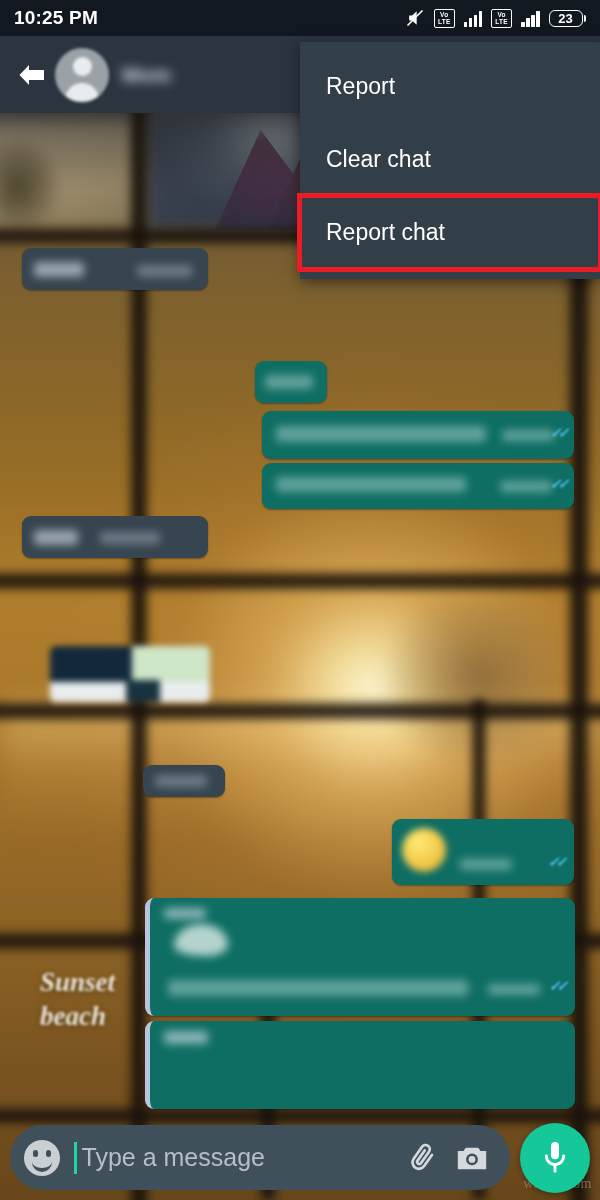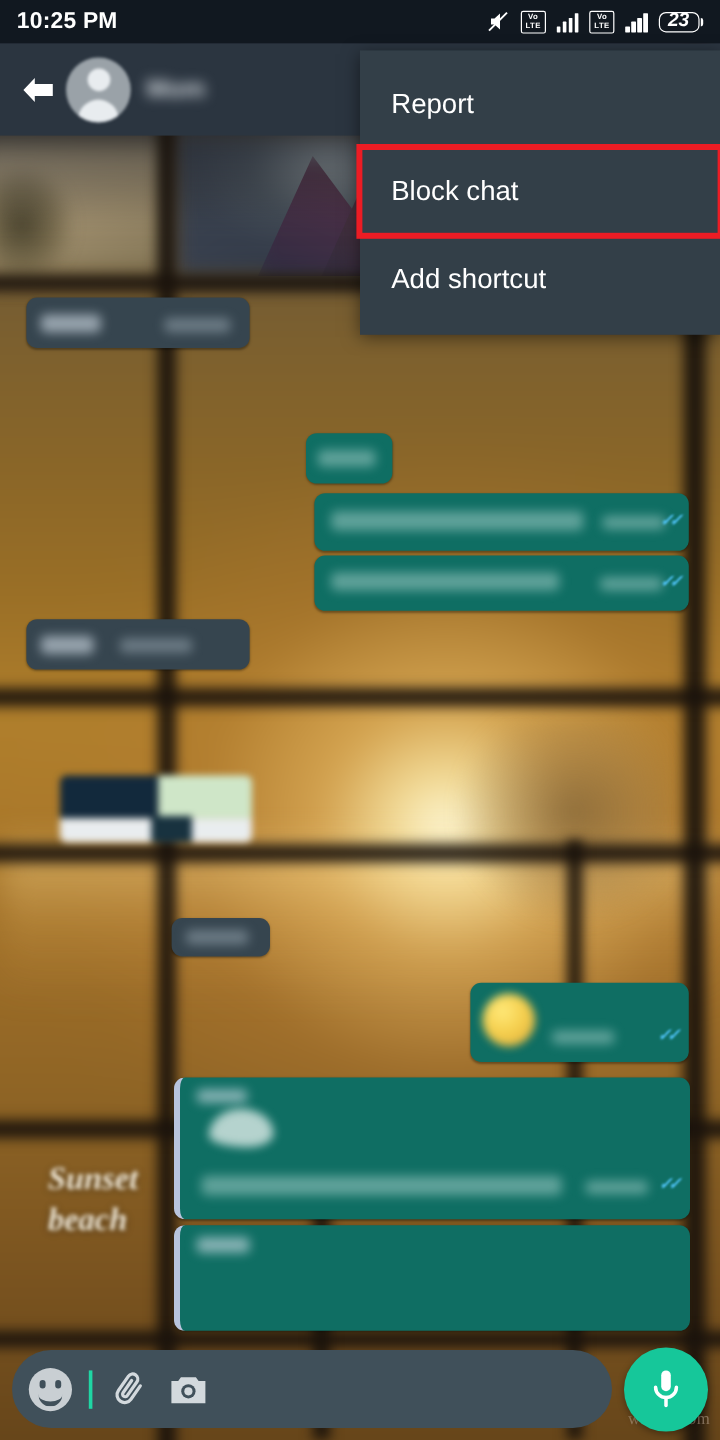--- a/index.html
+++ b/index.html
@@ -195,24 +195,23 @@
   .battery-body {
     border: 1.8px solid #fff;
     border-radius: 6px;
     height: 17px;
     min-width: 34px;
     padding: 0 4px;
     display: flex;
     align-items: center;
     justify-content: center;
     color: #fff;
-    font-size: 16px;
+    font-size: 13px;
     font-weight: bold;
     box-sizing: border-box;
-    font-style: italic;
   }
   .battery-tip {
     width: 2.5px; height: 7px;
     background: #fff;
     border-radius: 0 2px 2px 0;
     margin-left: 1px;
   }
 
   
   .chat-header {
@@ -568,30 +567,31 @@
       <div class="avatar">
         <div class="head"></div>
         <div class="body"></div>
       </div>
     </div>
     <div class="contact-name">Mom</div>
   </div>
 
   <div class="menu">
     <div class="menu-item">Report</div>
-    <div class="menu-item highlighted">Block chat</div>
-    <div class="menu-item">Add shortcut</div>
+    <div class="menu-item">Clear chat</div>
+    <div class="menu-item highlighted">Report chat</div>
   </div>
 
   <div class="input-bar">
     <div class="input-pill">
       <div class="emoji-icon">
         <div class="emoji-smile"></div>
       </div>
       <div class="caret"></div>
+      <div class="placeholder">Type a message</div>
       <div class="attach-icon">
         <svg width="34" height="34" viewBox="0 0 24 24">
           <path d="M16.5 6.2v9.6a4.5 4.5 0 0 1-9 0V5.5a3 3 0 0 1 6 0v9.8a1.5 1.5 0 0 1-3 0V6.5" fill="none" stroke="#d3d9dd" stroke-width="1.9" stroke-linecap="round" transform="rotate(35 12 12)"></path>
         </svg>
       </div>
       <div class="camera-icon">
         <svg width="34" height="30" viewBox="0 0 24 20">
           <path d="M2 5h4l1.6-2.2h8.8L18 5h4v13H2z" fill="#d3d9dd"></path>
           <circle cx="12" cy="11" r="4.2" fill="#40505a"></circle>
           <circle cx="12" cy="11" r="2.4" fill="#d3d9dd"></circle>

